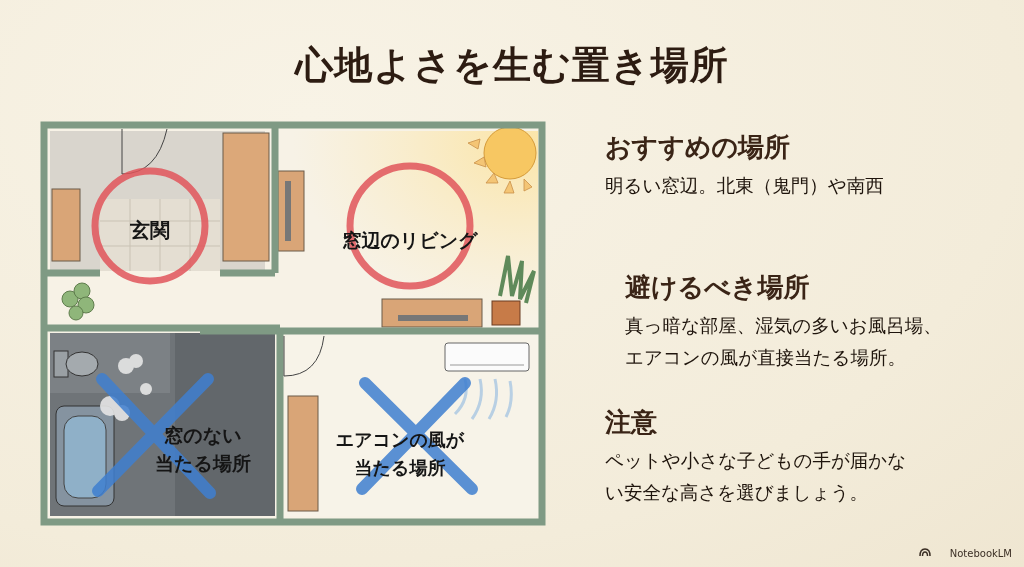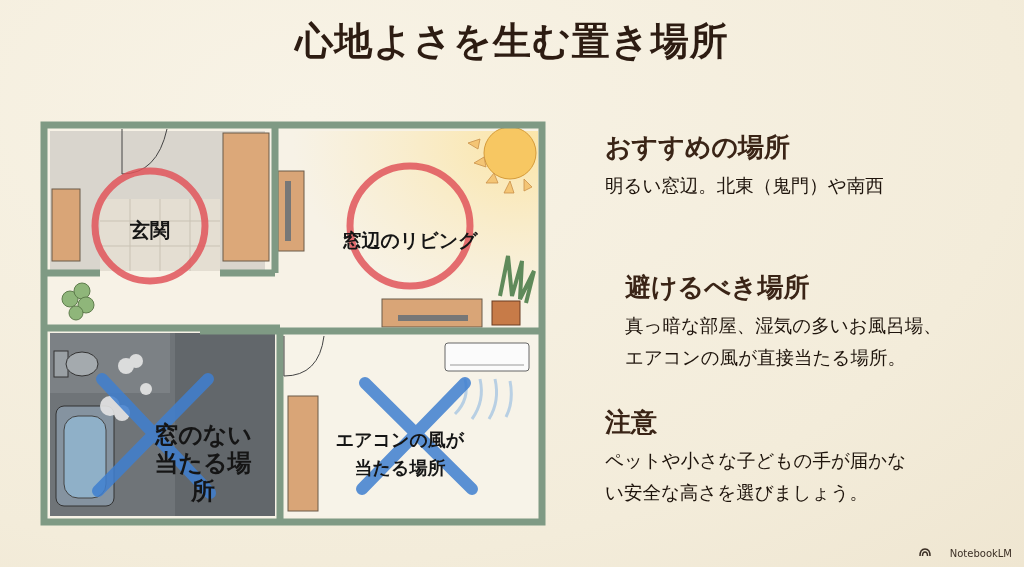--- a/index.html
+++ b/index.html
@@ -5,21 +5,21 @@
   * { box-sizing: border-box; margin: 0; padding: 0; }
   html, body { width: 1024px; height: 567px; overflow: hidden; }
   body {
     background: #f6f0e0;
     background-image: radial-gradient(ellipse at 30% 20%, #f8f3e6 0%, #f3ecda 70%, #efe6d1 100%);
     font-family: "DejaVu Sans", sans-serif;
     color: #2b1a10;
     position: relative;
   }
   .title {
-    position: absolute; left: 0; width: 1024px; top: 16px;
+    position: absolute; left: 0; width: 1024px; top: 40px;
     text-align: center; font-size: 38px; font-weight: bold; color: #2d1c12;
     letter-spacing: 1px;
   }
   .plan { position: absolute; left: 40px; top: 121px; width: 506px; height: 405px; }
   .panel { position: absolute; left: 605px; width: 410px; }
   .panel h2 { font-size: 26px; font-weight: bold; color: #3a2416; line-height: 34px; }
   .panel p { font-size: 18.5px; font-weight: normal; color: #1e140c; line-height: 32px; margin-top: 6px; }
   .p1 { top: 130px; } .p2 { top: 270px; margin-left: 20px; } .p3 { top: 405px; }
   .brand { position: absolute; right: 12px; bottom: 8px; font-size: 10px; color: #3a2e24; display: flex; gap: 19px; }
   .label { position: absolute; font-weight: bold; color: #151515; text-align: center; line-height: 28px; }
@@ -137,21 +137,21 @@
         <line x1="62" y1="258" x2="170" y2="372"></line>
         <line x1="168" y1="258" x2="58" y2="370"></line>
       </g>
     <g stroke="#3f7fd0" stroke-width="12" stroke-linecap="round" opacity="0.85">
         <line x1="325" y1="262" x2="432" y2="368"></line>
         <line x1="425" y1="262" x2="322" y2="368"></line>
       </g>
   </svg>
   <div class="label" style="left:70px;top:95px;width:80px;font-size:20px;">玄関</div>
   <div class="label" style="left:280px;top:105px;width:180px;font-size:19px;">窓辺のリビング</div>
-  <div class="label" style="left:108px;top:300px;width:110px;font-size:24px;">
+  <div class="label" style="left:108px;top:300px;width:110px;font-size:19px;">
     <div>窓のない</div>
     <div>当たる場所</div>
   </div>
   <div class="label" style="left:285px;top:305px;width:150px;font-size:18px;">
     <div>エアコンの風が</div>
     <div>当たる場所</div>
   </div>
 </div>
 
 <div class="panel p1">

